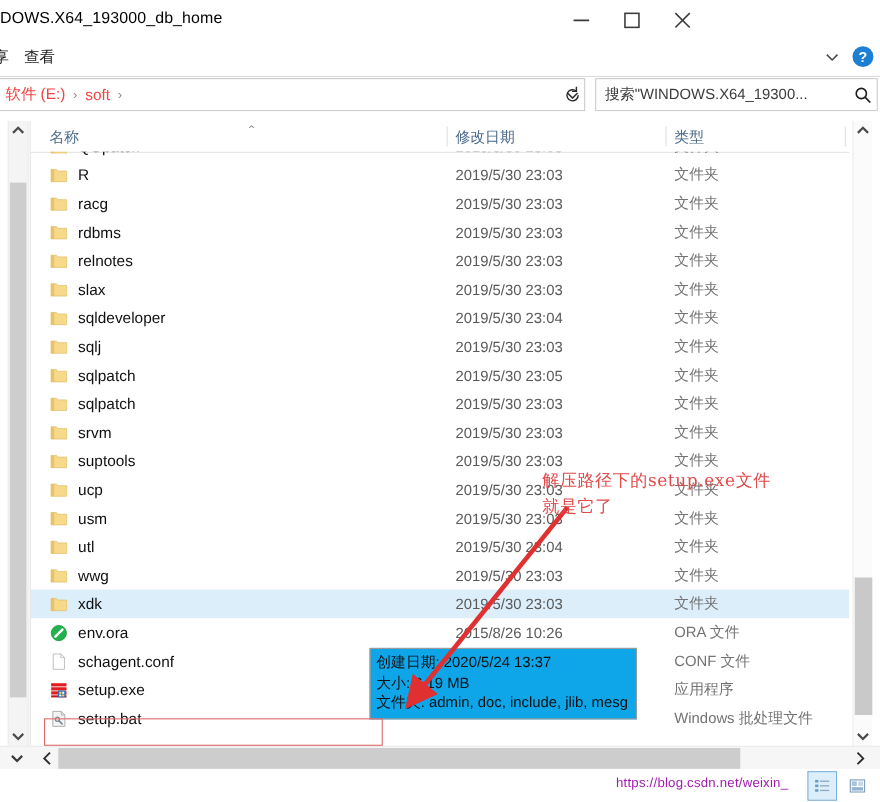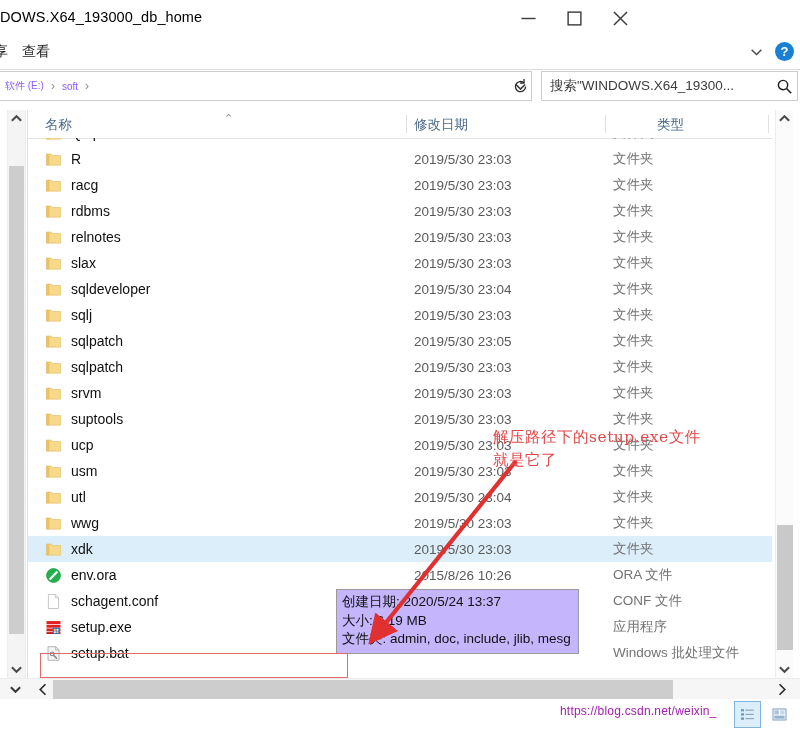--- a/index.html
+++ b/index.html
@@ -95,22 +95,22 @@
   }
   .crumbs {
     display: flex;
     align-items: center;
     padding-left: 14px;
     flex: 1;
     overflow: hidden;
     white-space: nowrap;
   }
   .crumb {
-    font-size: 10px;
-    color: #8b5cf6;
+    font-size: 14px;
+    color: #ef4444;
     white-space: nowrap;
   }
   .crumb-sep {
     color: #8a8a8a;
     font-size: 12px;
     margin: 0 7px;
   }
   .addr-chev {
     width: 22px;
     display: flex; align-items: center; justify-content: center;
@@ -193,21 +193,21 @@
   }
   .hcell {
     position: absolute;
     top: 6px;
     font-size: 13.5px;
     color: #4a6a8a;
     white-space: nowrap;
   }
   .hcell.h-name { left: 17px; }
   .hcell.h-date { left: 386px; }
-  .hcell.h-type { left: 585px; margin-left: 44px; }
+  .hcell.h-type { left: 585px; }
   .hsep {
     position: absolute;
     top: 5px;
     width: 1px; height: 18px;
     background: #e0e0e0;
   }
   .hsep.s1 { left: 378px; }
   .hsep.s2 { left: 577px; }
   .hsep.s3 { left: 740px; }
   .sort-caret {
@@ -358,21 +358,21 @@
     color: #a21caf;
     white-space: nowrap;
     letter-spacing: 0.2px;
   }
 
   
   .tooltip {
     position: absolute;
     left: 336px; top: 589px;
     width: 243px;
-    background: #c4b5fd;
+    background: #0ea5e9;
     border: 1px solid #9a9a9a;
     padding: 3px 5px 4px 5px;
     box-sizing: border-box;
     z-index: 30;
   }
   .tip-line {
     font-size: 13.5px;
     color: #111111;
     line-height: 18.5px;
     white-space: nowrap;

